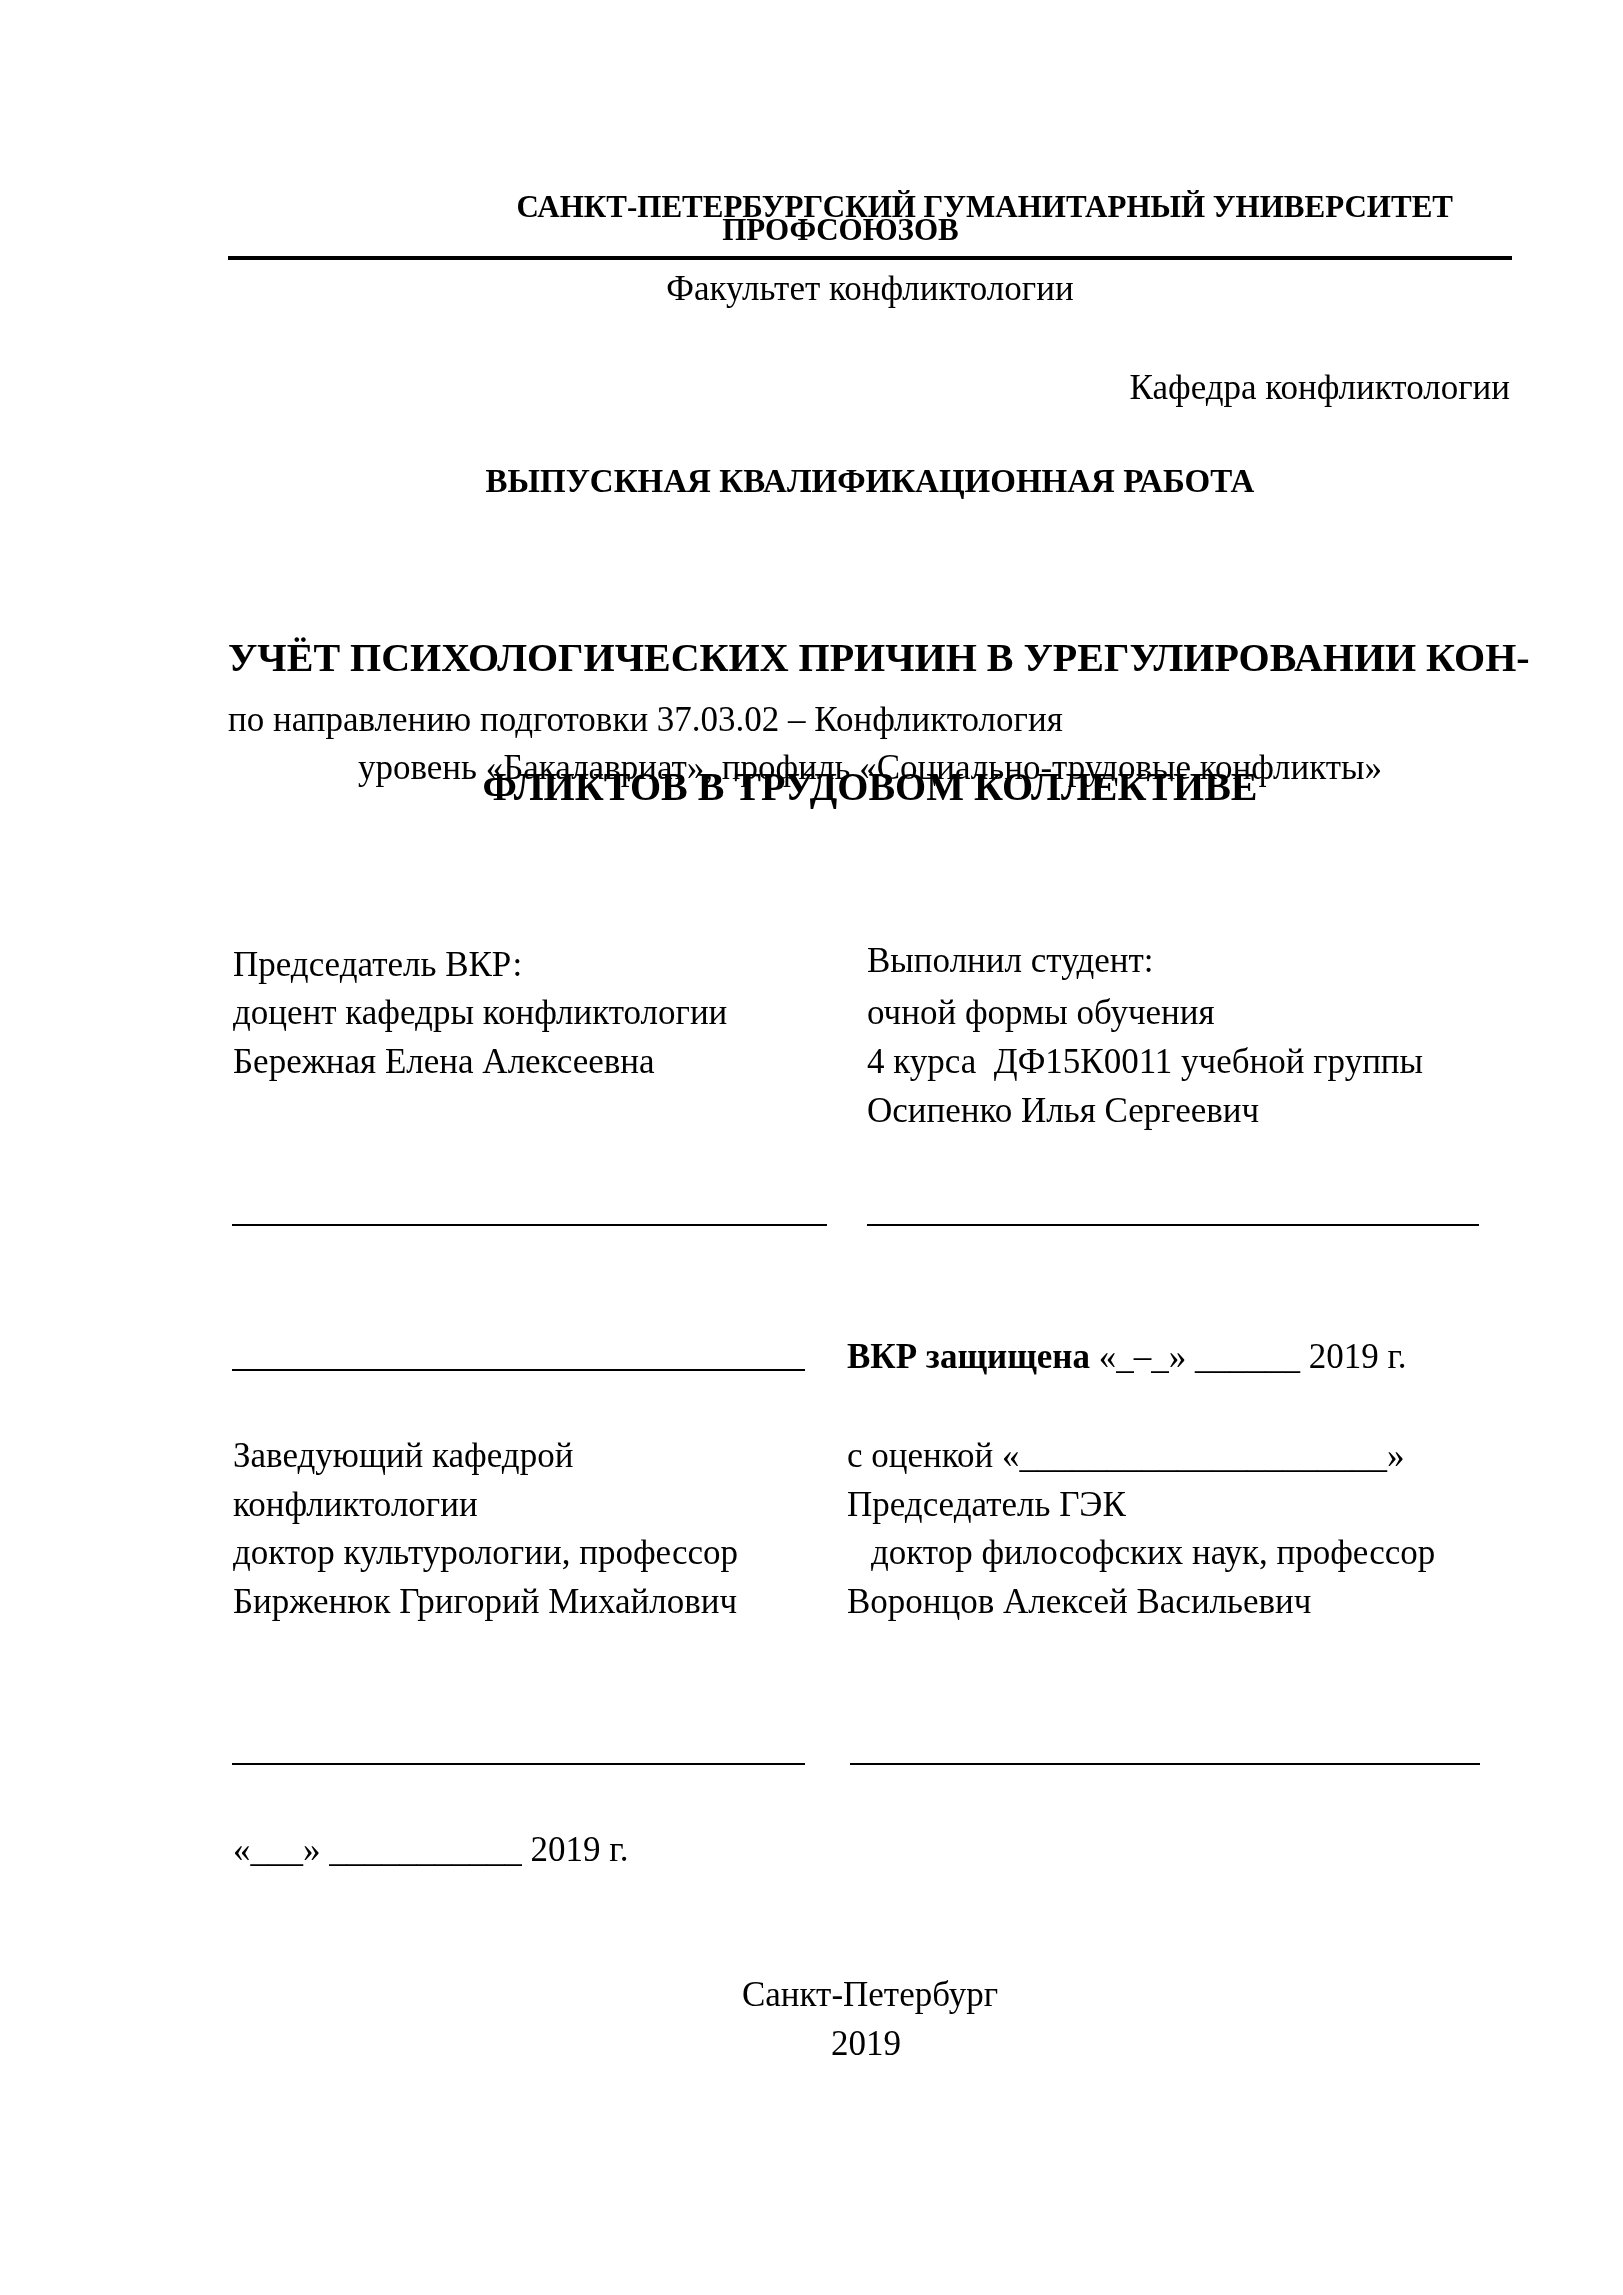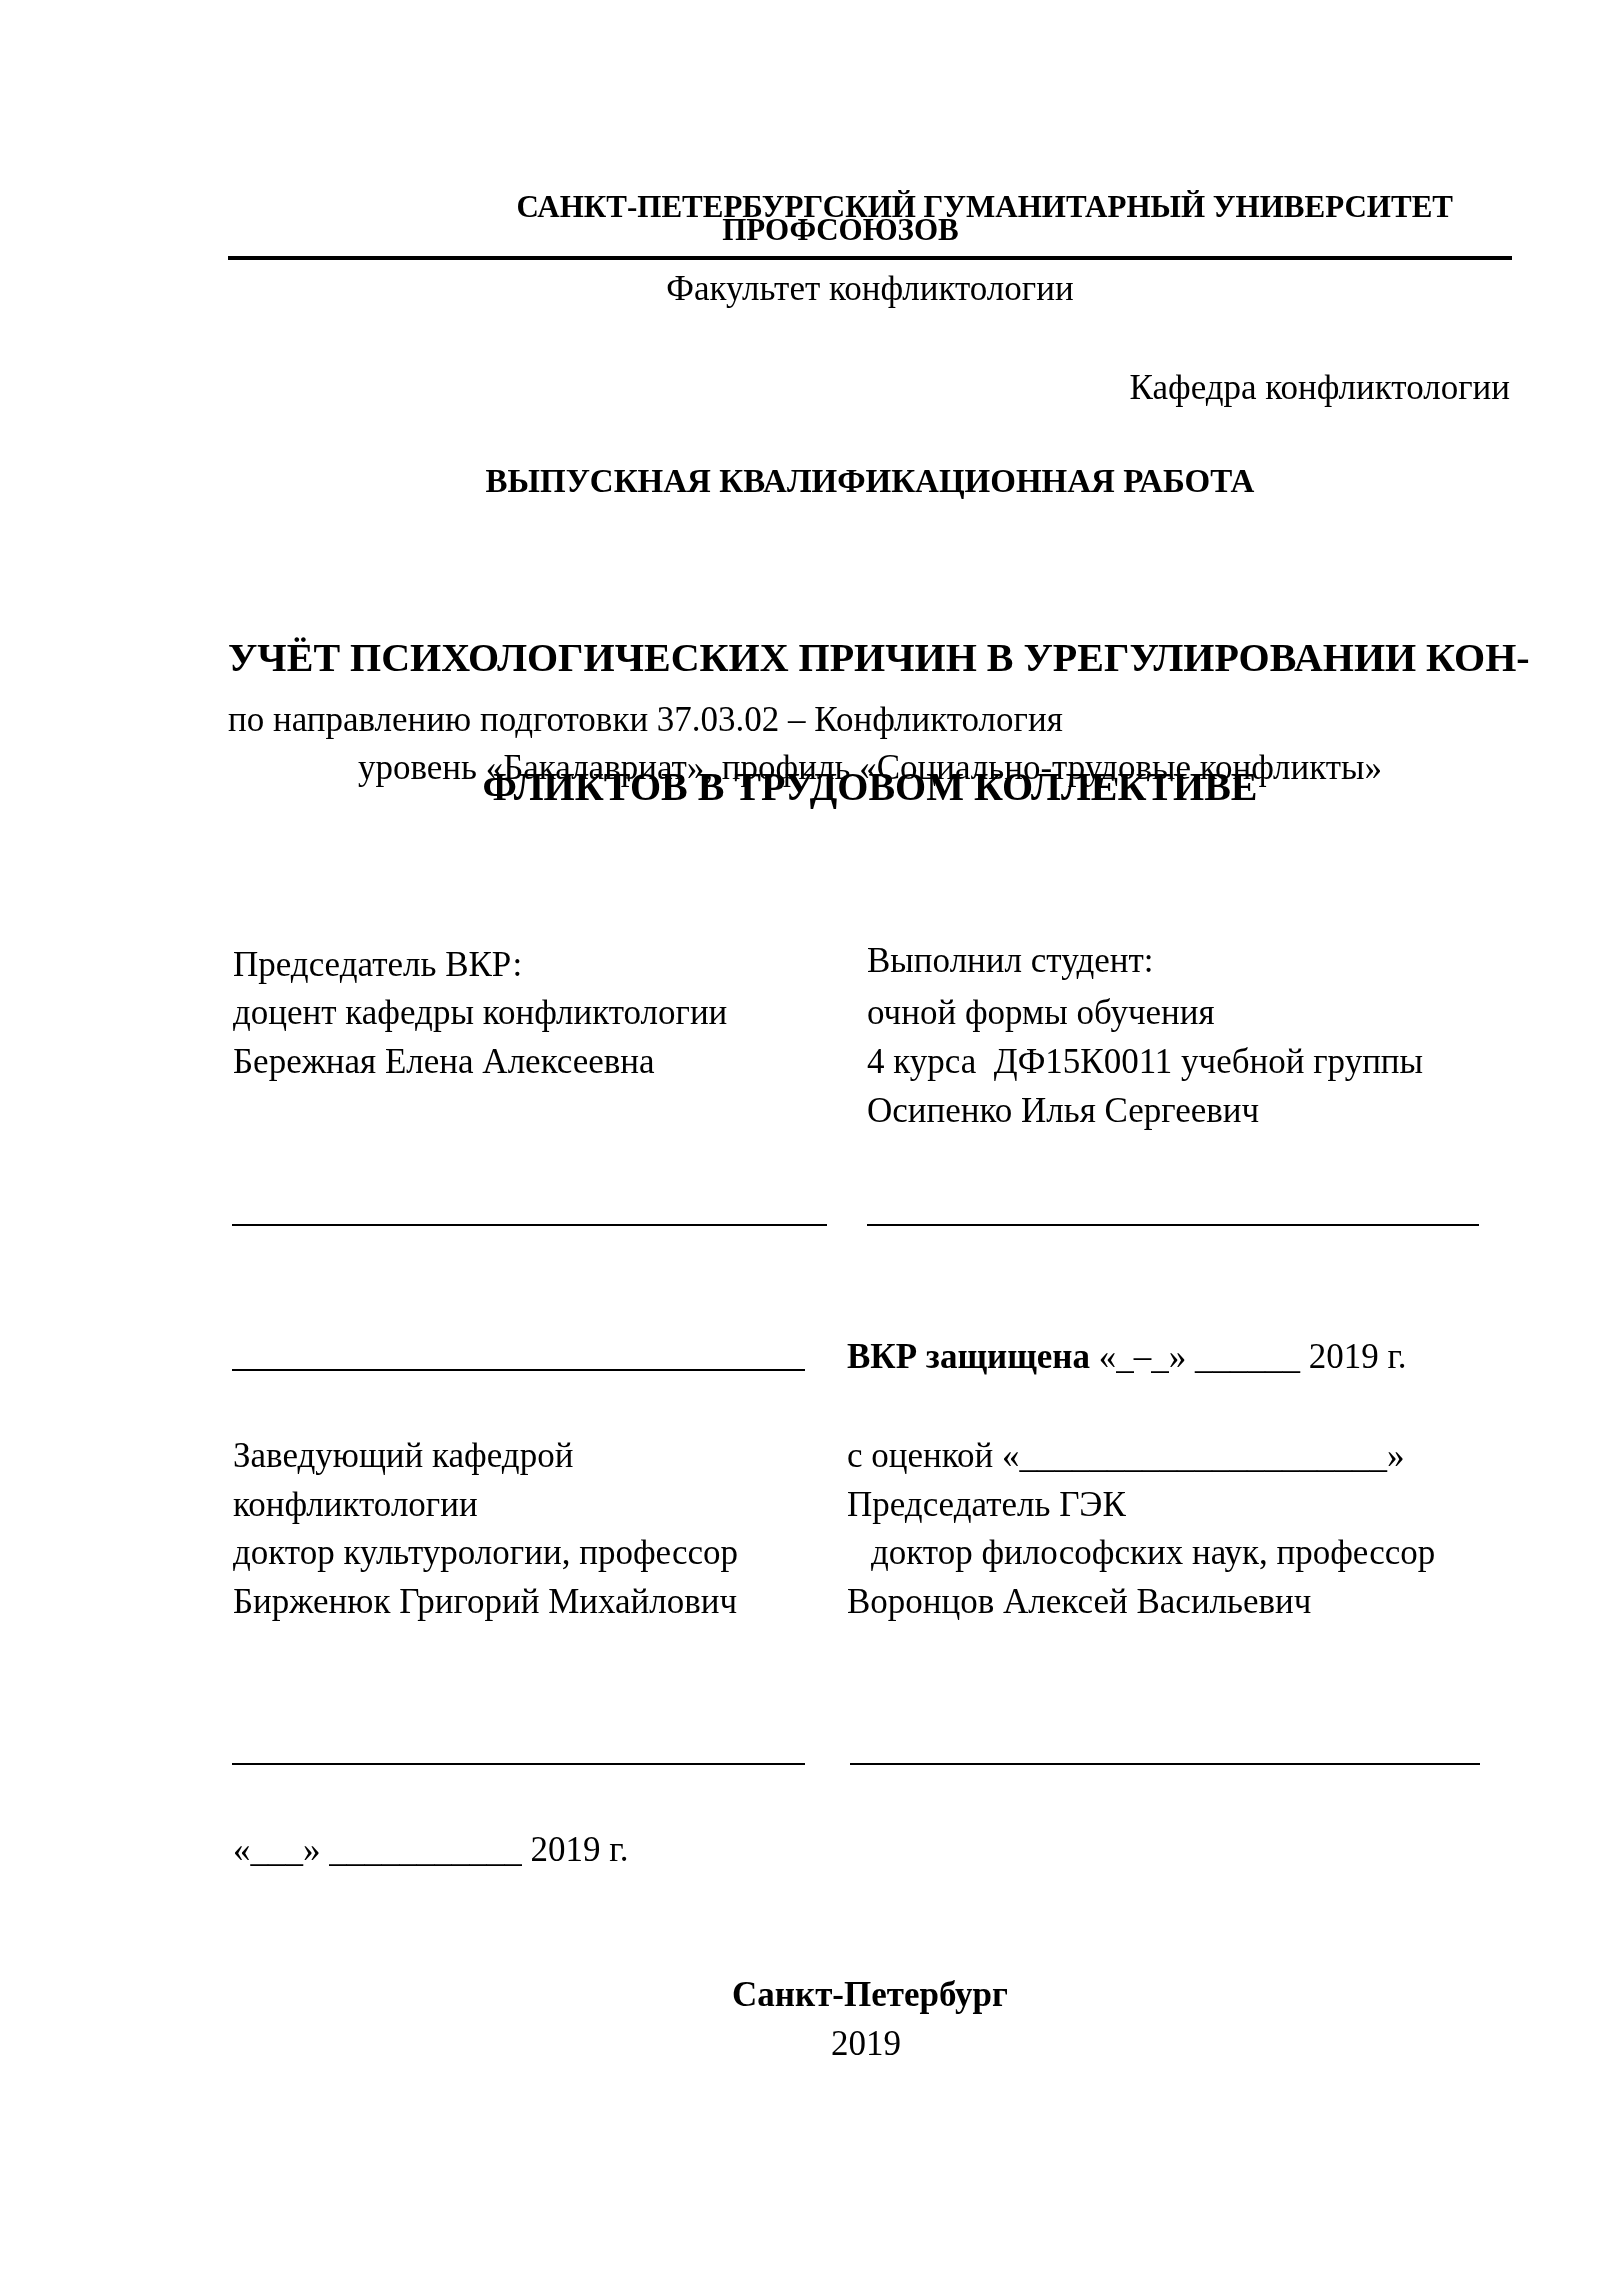--- a/index.html
+++ b/index.html
@@ -70,15 +70,15 @@
 <div class="abs fs col-right-b" style="top:1431px;">с оценкой «_____________________»</div>
 <div class="abs fs col-right-b" style="top:1480px;">Председатель ГЭК</div>
 <div class="abs fs col-right-b" style="top:1528px;margin-left:24px;">доктор философских наук, профессор</div>
 <div class="abs fs col-right-b" style="top:1577px;">Воронцов Алексей Васильевич</div>
 
 <div class="sig-line" style="left:232px; top:1763px; width:573px;"></div>
 <div class="sig-line" style="left:850px; top:1763px; width:630px;"></div>
 
 <div class="abs fs col-left" style="top:1825px;">«___» ___________ 2019 г.</div>
 
-<div class="abs fs center" style="left:228px; width:1284px; top:1970px;font-weight:bold;">Санкт-Петербург</div>
+<div class="abs fs center" style="left:228px; width:1284px; top:1970px;">Санкт-Петербург</div>
 <div class="abs fs center" style="left:224px; width:1284px; top:2019px;">2019</div>
 
 
 </body></html>

